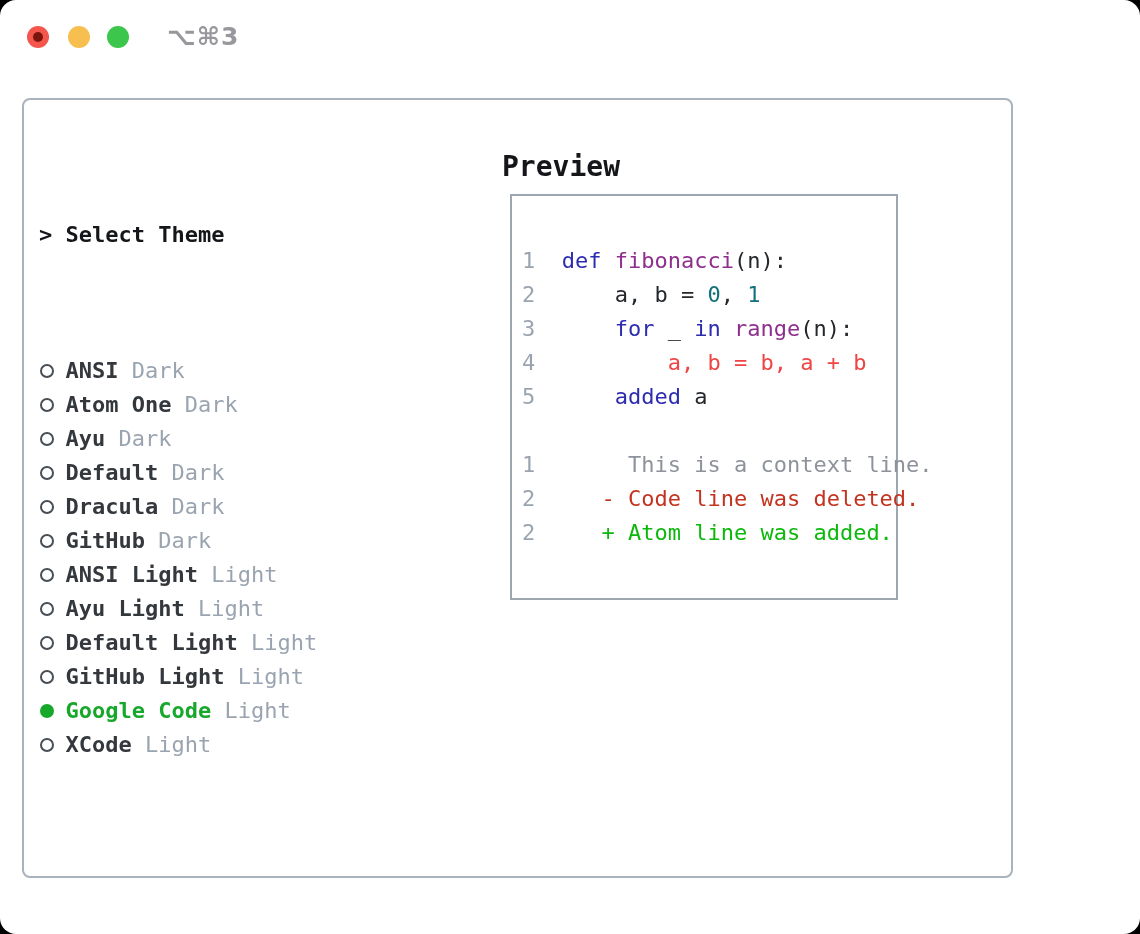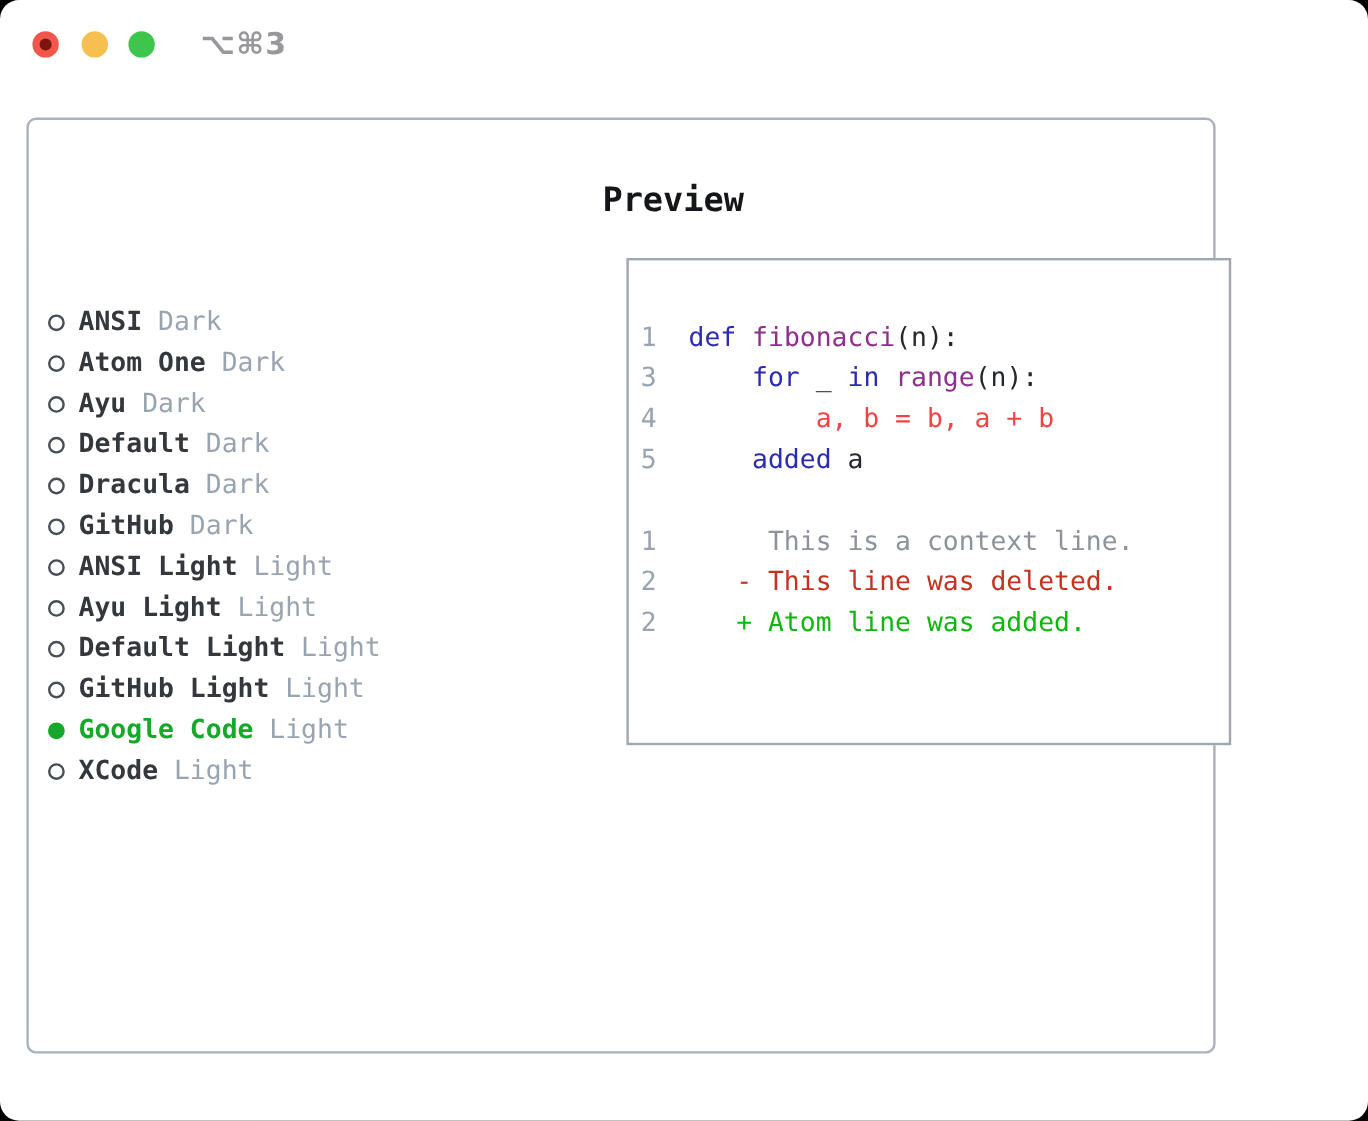--- a/index.html
+++ b/index.html
@@ -32,62 +32,64 @@
                   border:2px solid var(--ring); border-radius:50%; background:transparent; }
   .marker.sel .ring { background:var(--green_accent); border-color:var(--green_accent); }
   .hdr { font-weight:bold; color:var(--heading_text); }
   .marker-text { font-weight:bold; color:var(--heading_text); }
   .tname { color:var(--item_text);font-weight:bold; }
   .tname.accent, .opt-label.accent { color:var(--green_accent); }
   .tvariant { color:var(--muted_text); }
   
   .preview-label { position:absolute; left:478px; top:50px; height:34px; line-height:34px;
                    font-size:28px; }
-  .preview-box { position:absolute; left:486px; top:115px; width:504px; height:406px;
-                 border:2px solid var(--box_border); background:#fff;margin-left:12px; }
+  .preview-box { position:absolute; left:486px; top:94px; width:388px; height:406px;
+                 border:2px solid var(--box_border); background:#fff; }
   .code { position:absolute; left:10px; top:48px; }
   .pline { height:34px; line-height:34px; font-size:22px; white-space:pre; }
 </style>
 </head>
 <body>
 
 <div class="window">
   <span class="tl red">
       <span class="dot"></span>
     </span>
   <span class="tl yellow"></span>
   <span class="tl green"></span>
   <span class="wtitle">⌥⌘3</span>
 
   <div class="panel">
 
     <div class="leftcol">
+      <div class="row"><span class="marker-text">&gt;</span><span class="hdr">Select Theme</span></div>
 
       <div><div class="row"><span class="marker"><span class="ring"></span></span><span class="tname">ANSI</span><span class="tvariant"> Dark</span></div><div class="row"><span class="marker"><span class="ring"></span></span><span class="tname">Atom One</span><span class="tvariant"> Dark</span></div><div class="row"><span class="marker"><span class="ring"></span></span><span class="tname">Ayu</span><span class="tvariant"> Dark</span></div><div class="row"><span class="marker"><span class="ring"></span></span><span class="tname">Default</span><span class="tvariant"> Dark</span></div><div class="row"><span class="marker"><span class="ring"></span></span><span class="tname">Dracula</span><span class="tvariant"> Dark</span></div><div class="row"><span class="marker"><span class="ring"></span></span><span class="tname">GitHub</span><span class="tvariant"> Dark</span></div><div class="row"><span class="marker"><span class="ring"></span></span><span class="tname">ANSI Light</span><span class="tvariant"> Light</span></div><div class="row"><span class="marker"><span class="ring"></span></span><span class="tname">Ayu Light</span><span class="tvariant"> Light</span></div><div class="row"><span class="marker"><span class="ring"></span></span><span class="tname">Default Light</span><span class="tvariant"> Light</span></div><div class="row"><span class="marker"><span class="ring"></span></span><span class="tname">GitHub Light</span><span class="tvariant"> Light</span></div><div class="row"><span class="marker sel"><span class="ring"></span></span><span class="tname accent">Google Code</span><span class="tvariant"> Light</span></div><div class="row"><span class="marker"><span class="ring"></span></span><span class="tname">XCode</span><span class="tvariant"> Light</span></div></div>
 
       <div class="row"></div>
 
       
 
       
 
       
 
       
     </div>
 
     <div class="preview-label hdr">Preview</div>
 
     <div class="preview-box">
       <div class="code">
           <div class="pline"><span style="color: rgb(154, 164, 176);">1</span><span style="color: rgb(36, 39, 43);">  </span><span style="color: rgb(44, 44, 176);">def</span><span style="color: rgb(36, 39, 43);"> </span><span style="color: rgb(142, 47, 142);">fibonacci</span><span style="color: rgb(36, 39, 43);">(n):</span></div>
+          <div class="pline"><span style="color: rgb(154, 164, 176);">2</span><span style="color: rgb(36, 39, 43);">      a, b = </span><span style="color: rgb(17, 112, 122);">0</span><span style="color: rgb(36, 39, 43);">, </span><span style="color: rgb(17, 112, 122);">1</span></div>
           <div class="pline"><span style="color: rgb(154, 164, 176);">3</span><span style="color: rgb(36, 39, 43);">      </span><span style="color: rgb(44, 44, 176);">for</span><span style="color: rgb(36, 39, 43);"> _ </span><span style="color: rgb(44, 44, 176);">in</span><span style="color: rgb(36, 39, 43);"> </span><span style="color: rgb(142, 47, 142);">range</span><span style="color: rgb(36, 39, 43);">(n):</span></div>
           <div class="pline"><span style="color: rgb(154, 164, 176);">4</span><span style="color: #ef4444;">          a, b = b, a + b</span></div>
           <div class="pline"><span style="color: rgb(154, 164, 176);">5</span><span style="color: rgb(36, 39, 43);">      </span><span style="color: rgb(44, 44, 176);">added</span><span style="color: rgb(36, 39, 43);"> a</span></div>
           <div class="pline"><span style="color: rgb(154, 164, 176);"></span></div>
           <div class="pline"><span style="color: rgb(154, 164, 176);">1</span><span style="color: rgb(141, 146, 155);">       This is a context line.</span></div>
-          <div class="pline"><span style="color: rgb(154, 164, 176);">2</span><span style="color: rgb(195, 51, 31);">     - This line was deleted.</span></div>
+          <div class="pline"><span style="color: rgb(154, 164, 176);">2</span><span style="color: rgb(195, 51, 31);">     - Code line was deleted.</span></div>
           <div class="pline"><span style="color: rgb(154, 164, 176);">2</span><span style="color: rgb(13, 184, 13);">     + Atom line was added.</span></div>
         </div>
     </div>
 
   </div>
 </div>
 
 </body></html>

